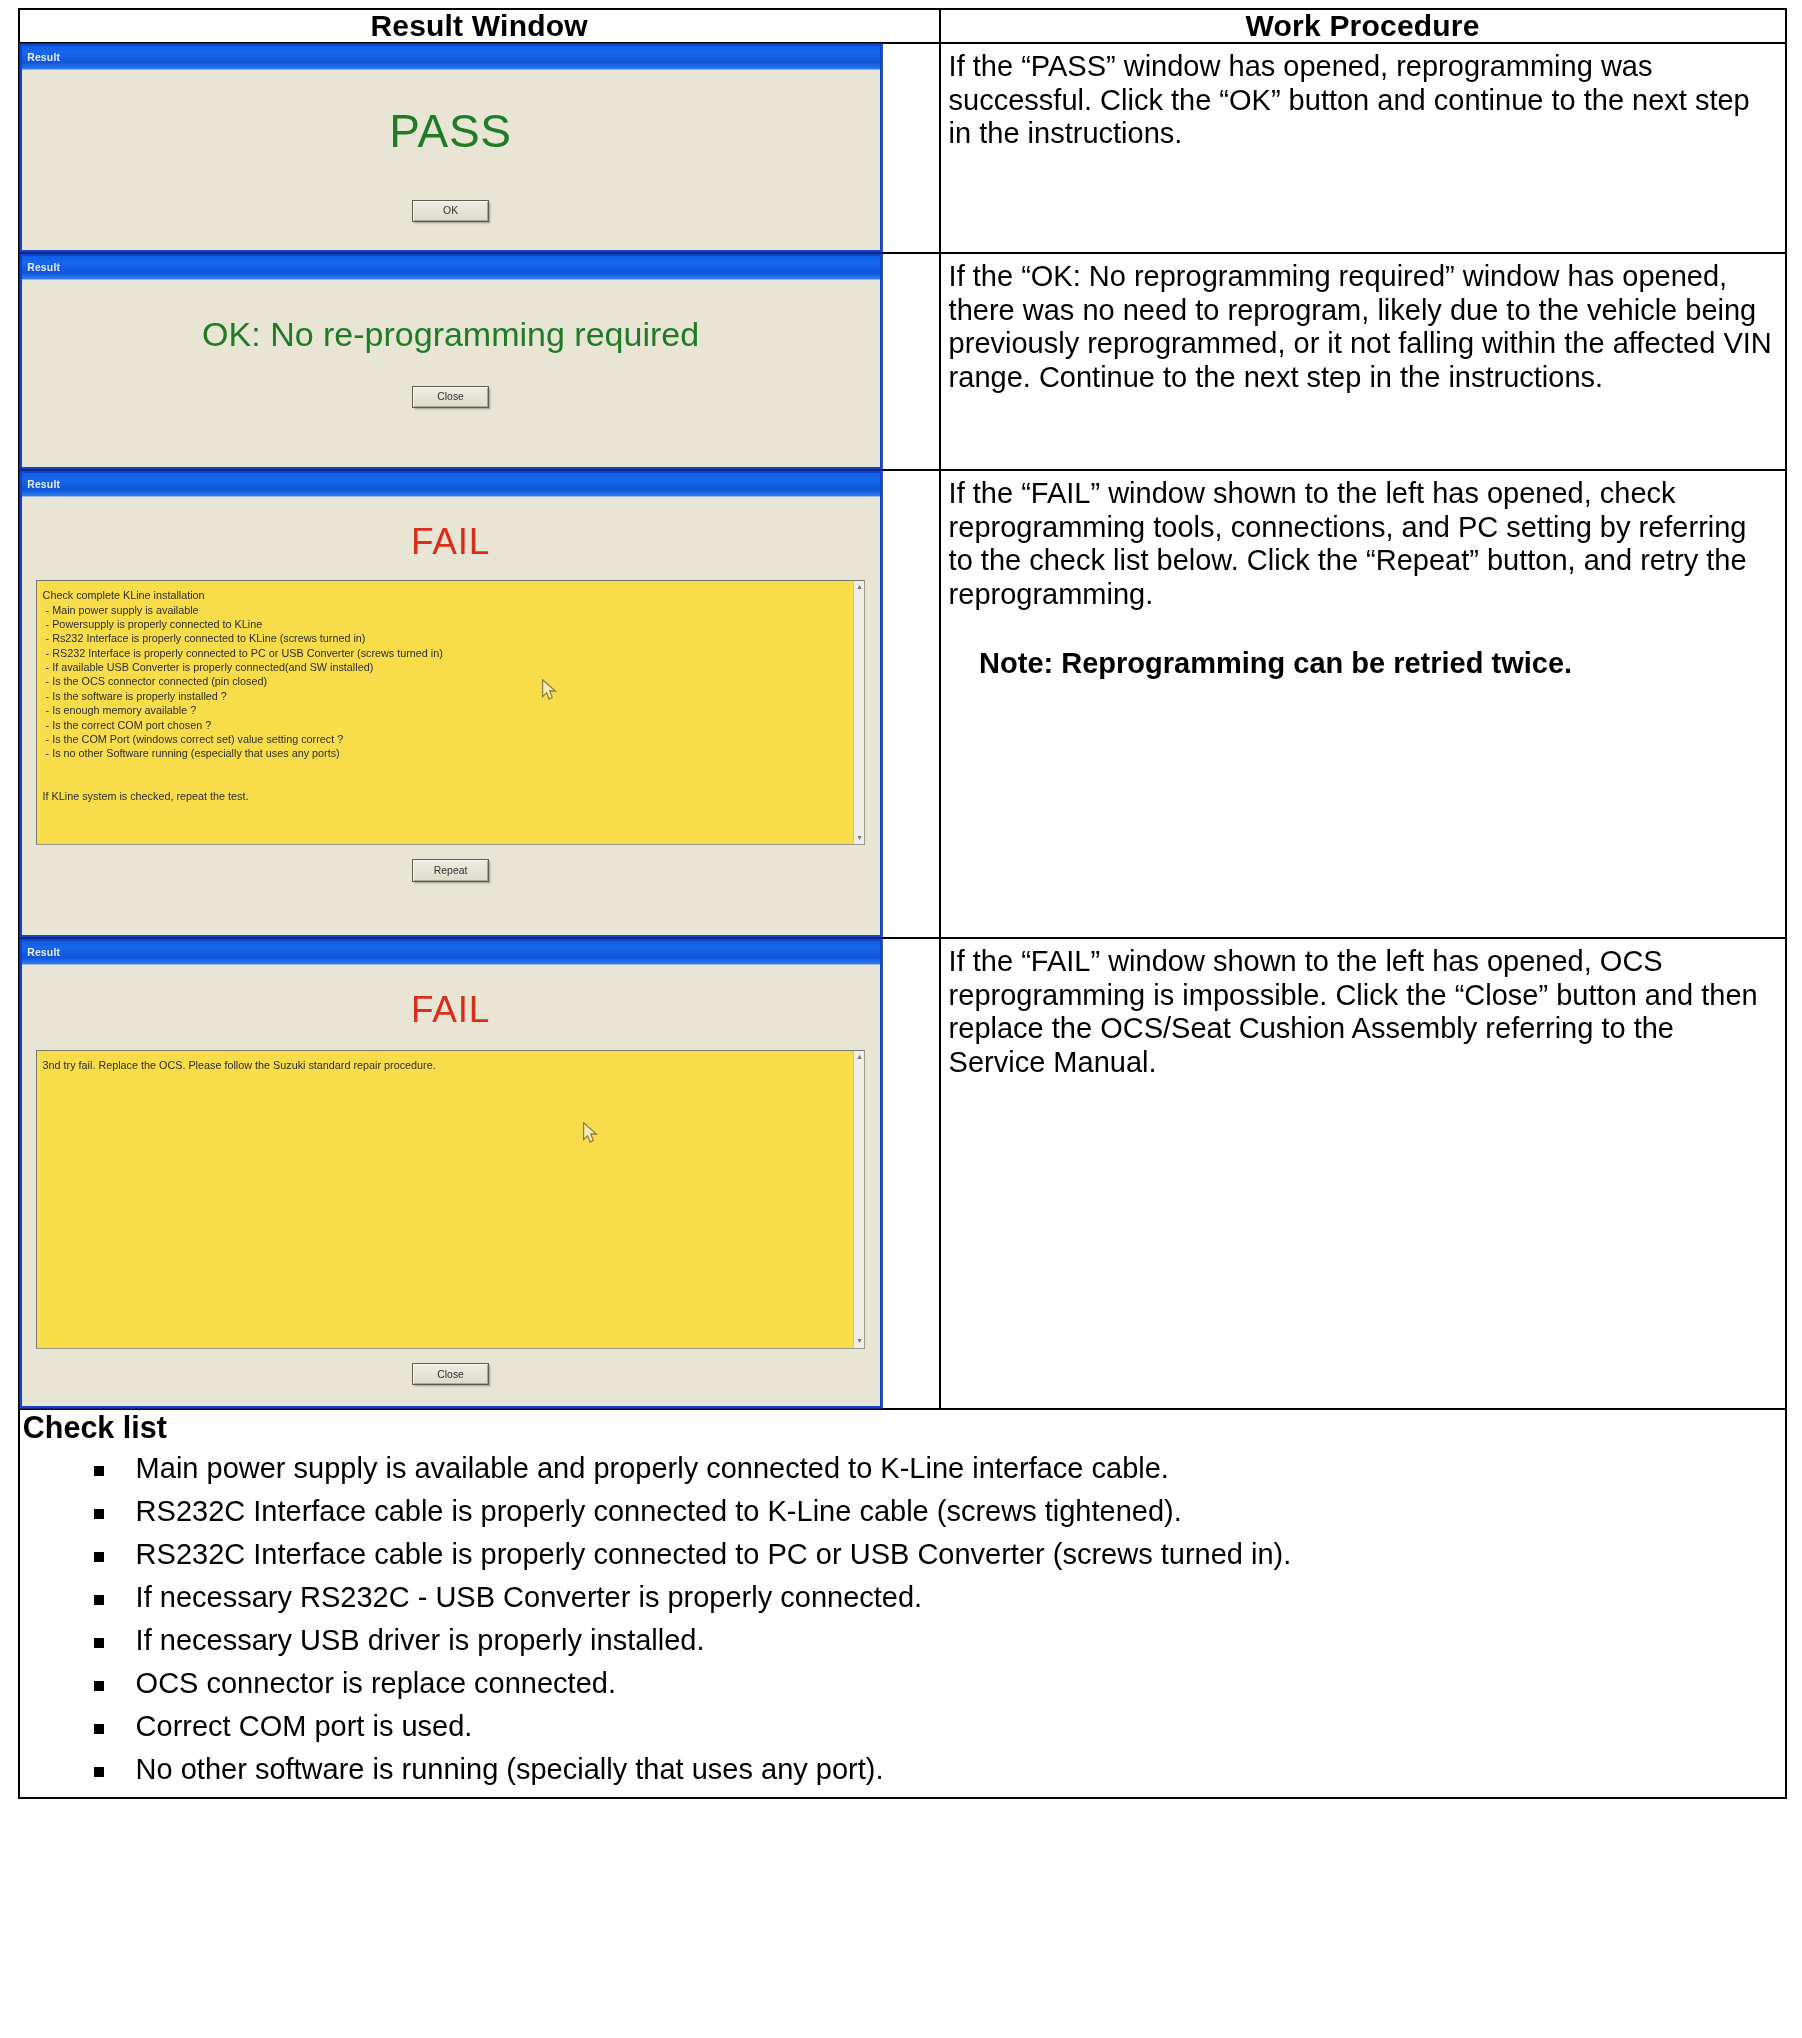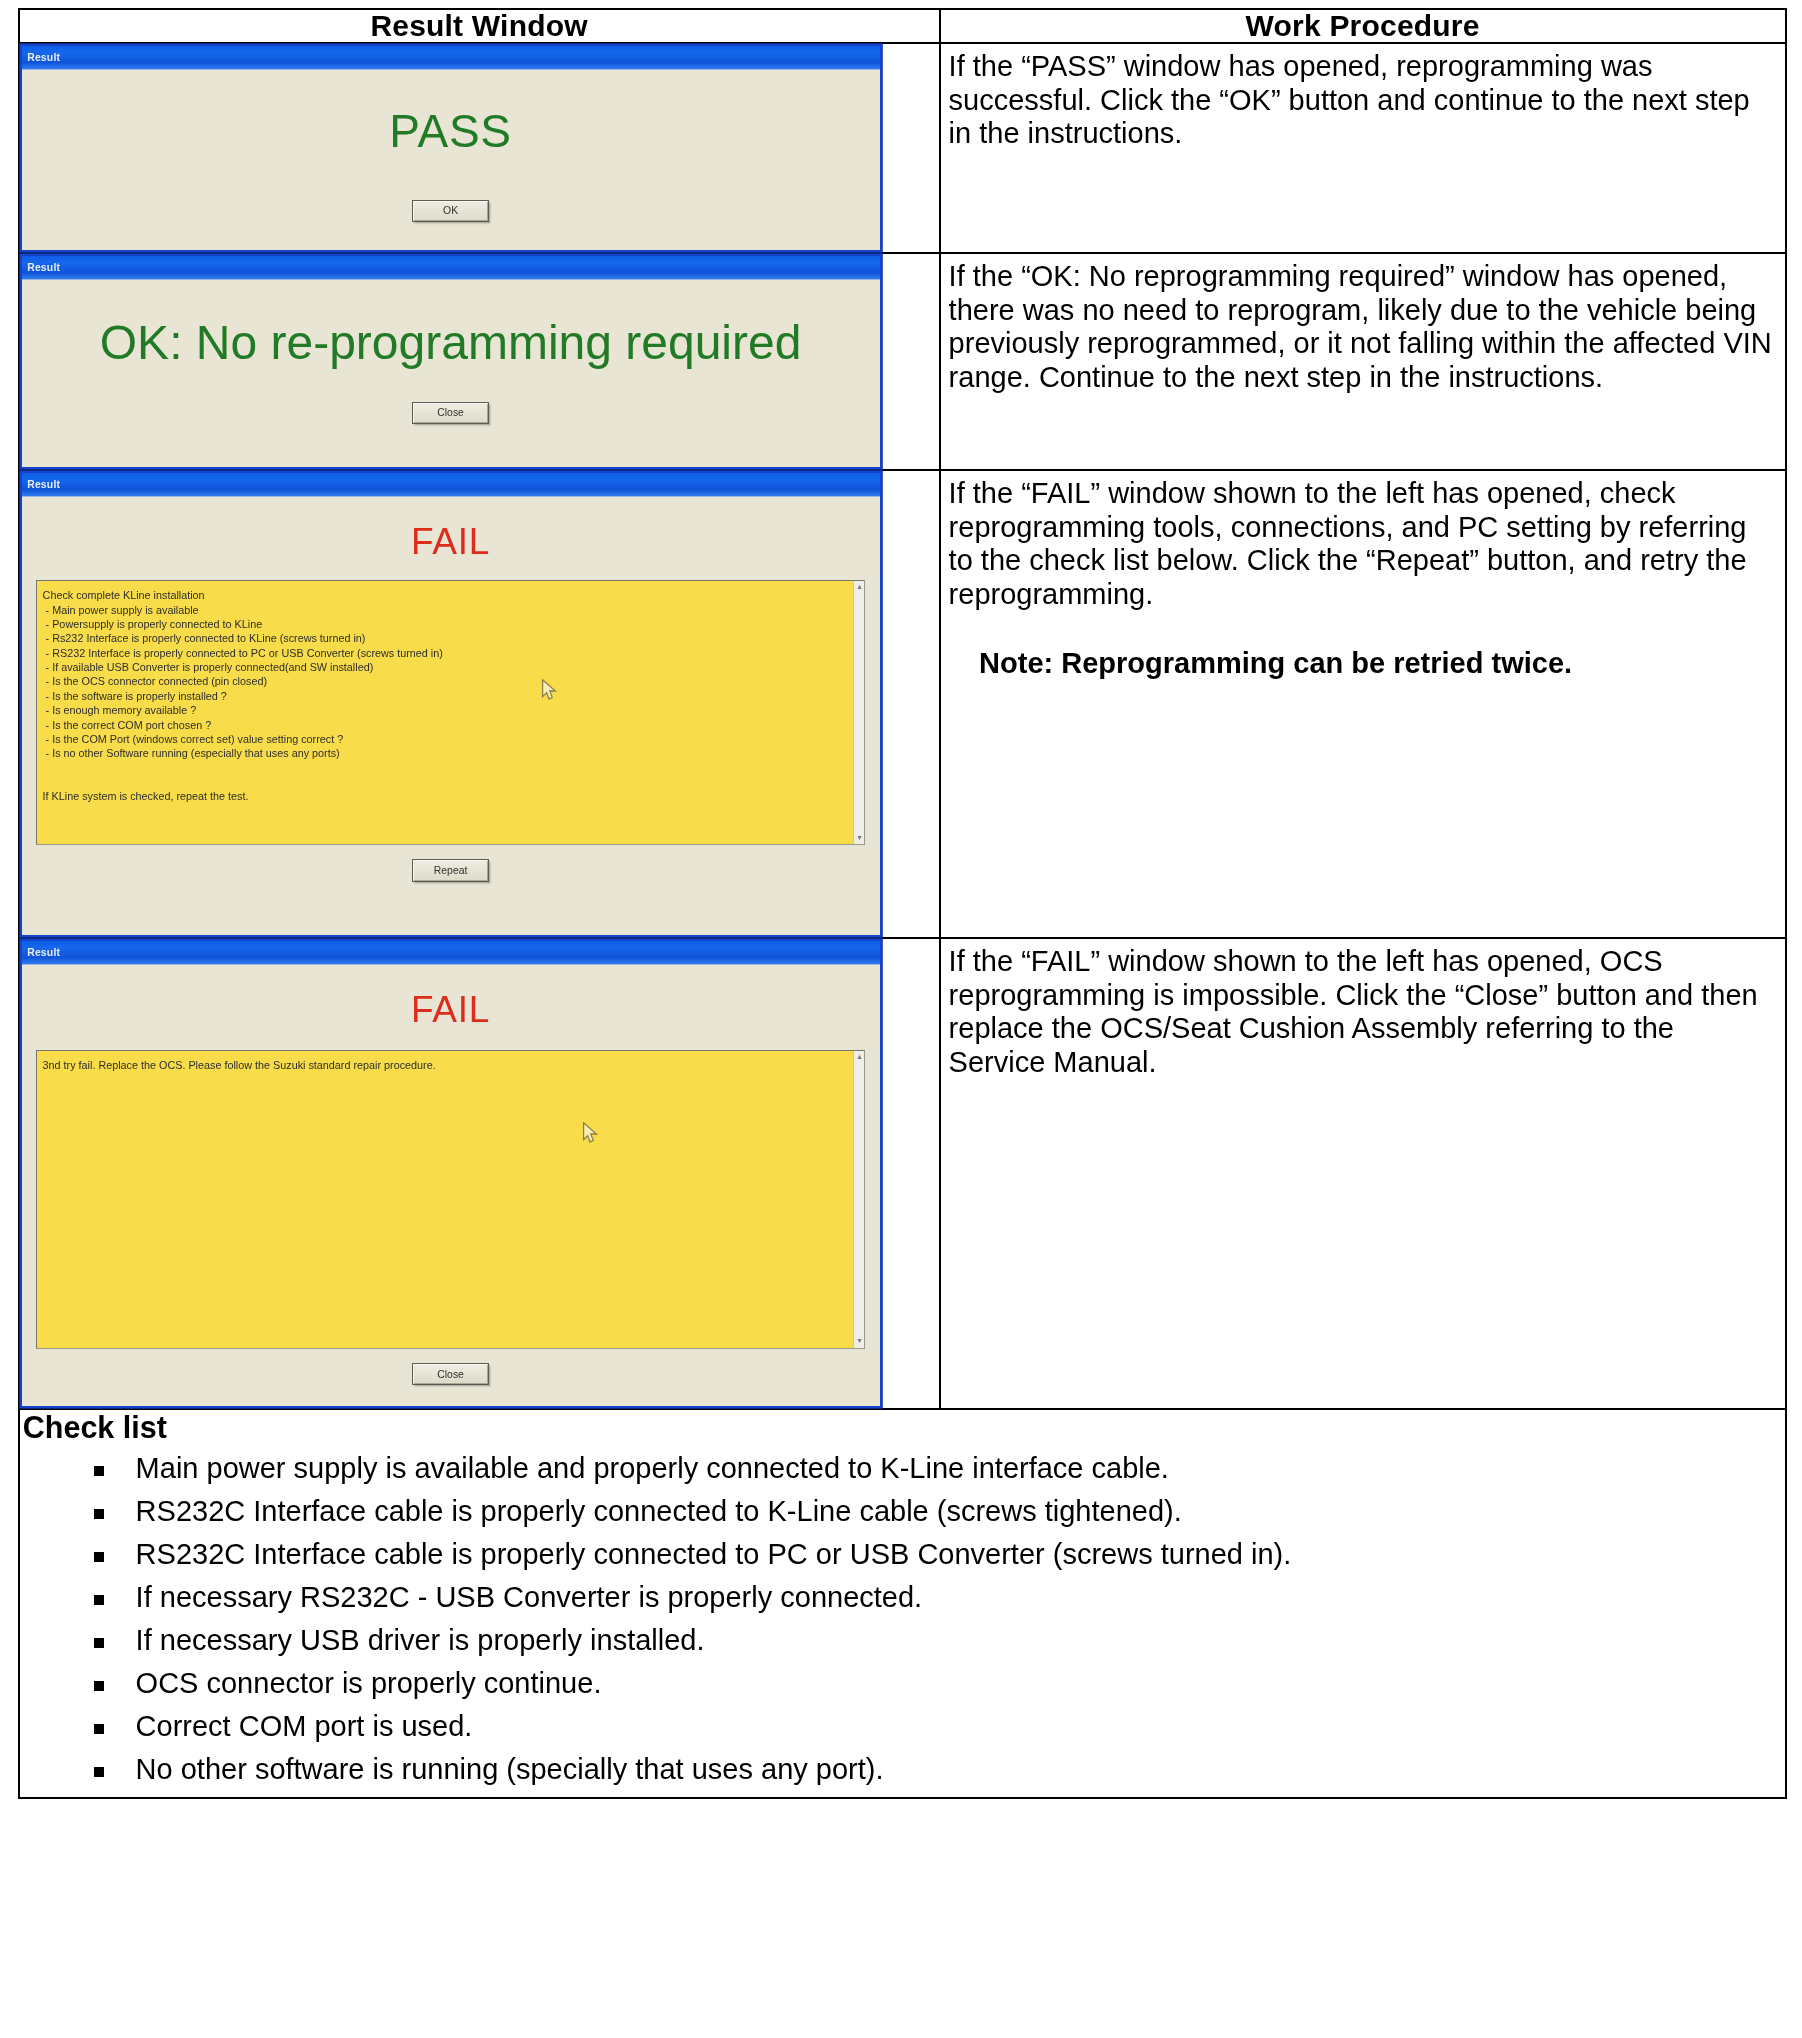--- a/index.html
+++ b/index.html
@@ -84,21 +84,21 @@
   }
 
   .bigmsg {
     text-align: center;
     color: #1c7a22;
     font-weight: normal;
     filter: blur(0.4px);
     font-family: "Liberation Sans", sans-serif;
   }
   .msg-pass { font-size: 46px; padding: 34px 0 0 0; letter-spacing: 0.8px;}
-  .msg-ok   { font-size: 48px; padding: 35px 0 0 0; letter-spacing: 0px;}
+  .msg-ok   { font-size: 34px; padding: 35px 0 0 0; letter-spacing: 0px;}
   .msg-fail { color: #e02a18; font-size: 37px; padding: 24px 0 0 0; letter-spacing:0.8px;}
 
   .btnrow { display:flex; justify-content:center; }
   .w95btn {
     border: 1.6px solid #5a5a4e;
     background: linear-gradient(180deg,#f3f1e6,#e2dfcd);
     width: 77px; height: 22.5px;
     display:flex; align-items:center; justify-content:center;
     font-size: 10.4px; color:#2b2b2b;
     box-shadow: inset 0.8px 0.8px 0 #ffffff, inset -0.8px -0.8px 0 #9b9886, 1.6px 1.6px 1.6px rgba(0,0,0,.25);
@@ -297,21 +297,21 @@
 
     <tr>
       <td class="checkcell" colspan="2">
         <div class="check-title">Check list</div>
         <ul class="checklist">
           <li><span class="bul"></span><span>Main power supply is available and properly connected to K-Line interface cable.</span></li>
           <li><span class="bul"></span><span>RS232C Interface cable is properly connected to K-Line cable (screws tightened).</span></li>
           <li><span class="bul"></span><span>RS232C Interface cable is properly connected to PC or USB Converter (screws turned in).</span></li>
           <li><span class="bul"></span><span>If necessary RS232C - USB Converter is properly connected.</span></li>
           <li><span class="bul"></span><span>If necessary USB driver is properly installed.</span></li>
-          <li><span class="bul"></span><span>OCS connector is properly continue.</span></li>
+          <li><span class="bul"></span><span>OCS connector is replace connected.</span></li>
           <li><span class="bul"></span><span>Correct COM port is used.</span></li>
           <li><span class="bul"></span><span>No other software is running (specially that uses any port).</span></li>
         </ul>
       </td>
     </tr>
 
   </tbody>
     </table>
 </div>
 

